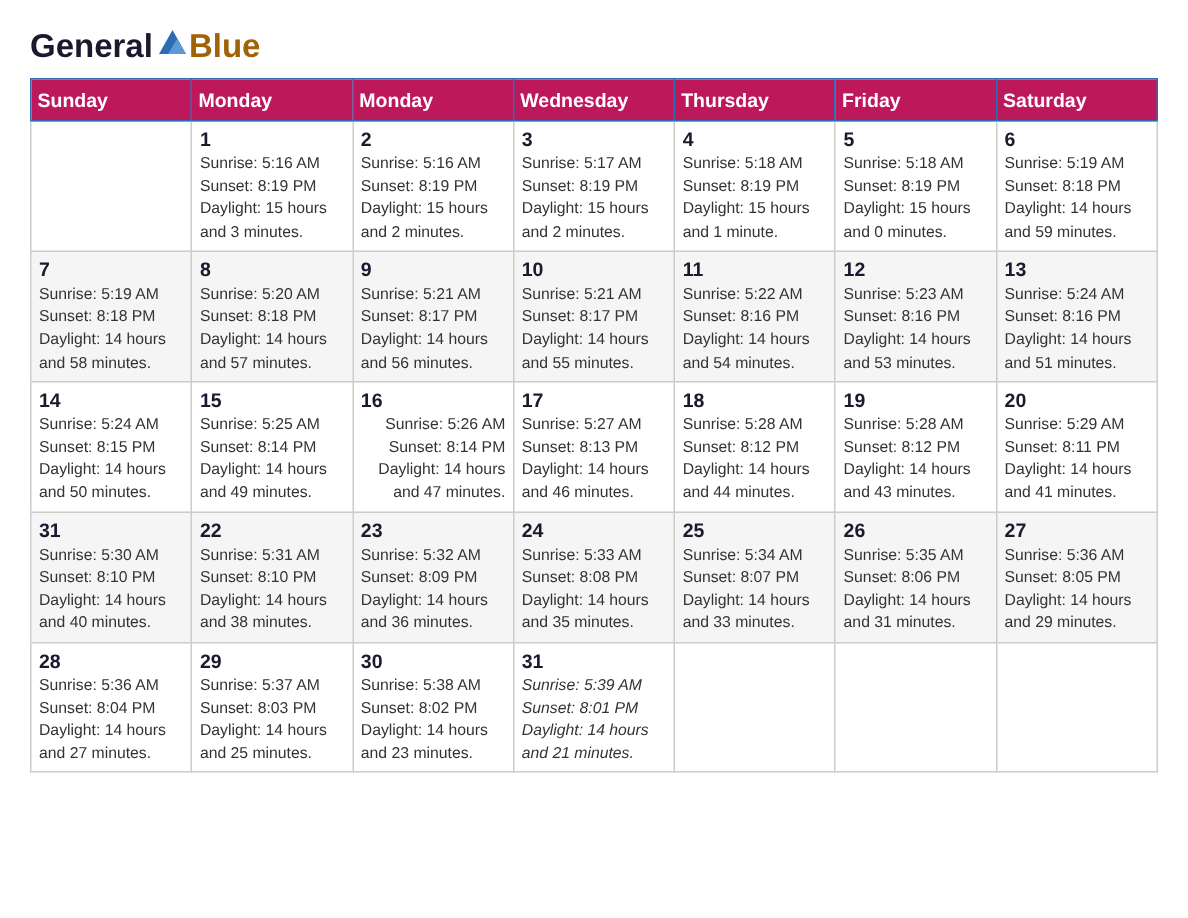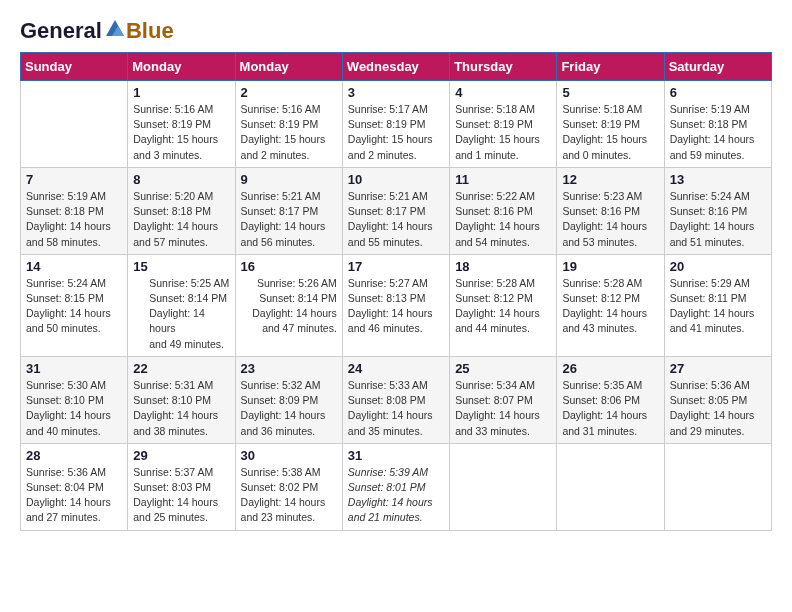--- a/index.html
+++ b/index.html
@@ -214,21 +214,21 @@
       <tr>
         <td>
           <span class="day-number">14</span>
           <div class="day-info" style="white-space: pre-line;">Sunrise: 5:24 AM
 Sunset: 8:15 PM
 Daylight: 14 hours
 and 50 minutes.</div>
         </td>
         <td>
           <span class="day-number">15</span>
-          <div class="day-info" style="white-space: pre-line; margin-left: 16px;">Sunrise: 5:25 AM
+          <div class="day-info" style="white-space: pre-line;">Sunrise: 5:25 AM
 Sunset: 8:14 PM
 Daylight: 14 hours
 and 49 minutes.</div>
         </td>
         <td>
           <span class="day-number">16</span>
           <div class="day-info" style="white-space: pre-line; text-align: right;">Sunrise: 5:26 AM
 Sunset: 8:14 PM
 Daylight: 14 hours
 and 47 minutes.</div>

